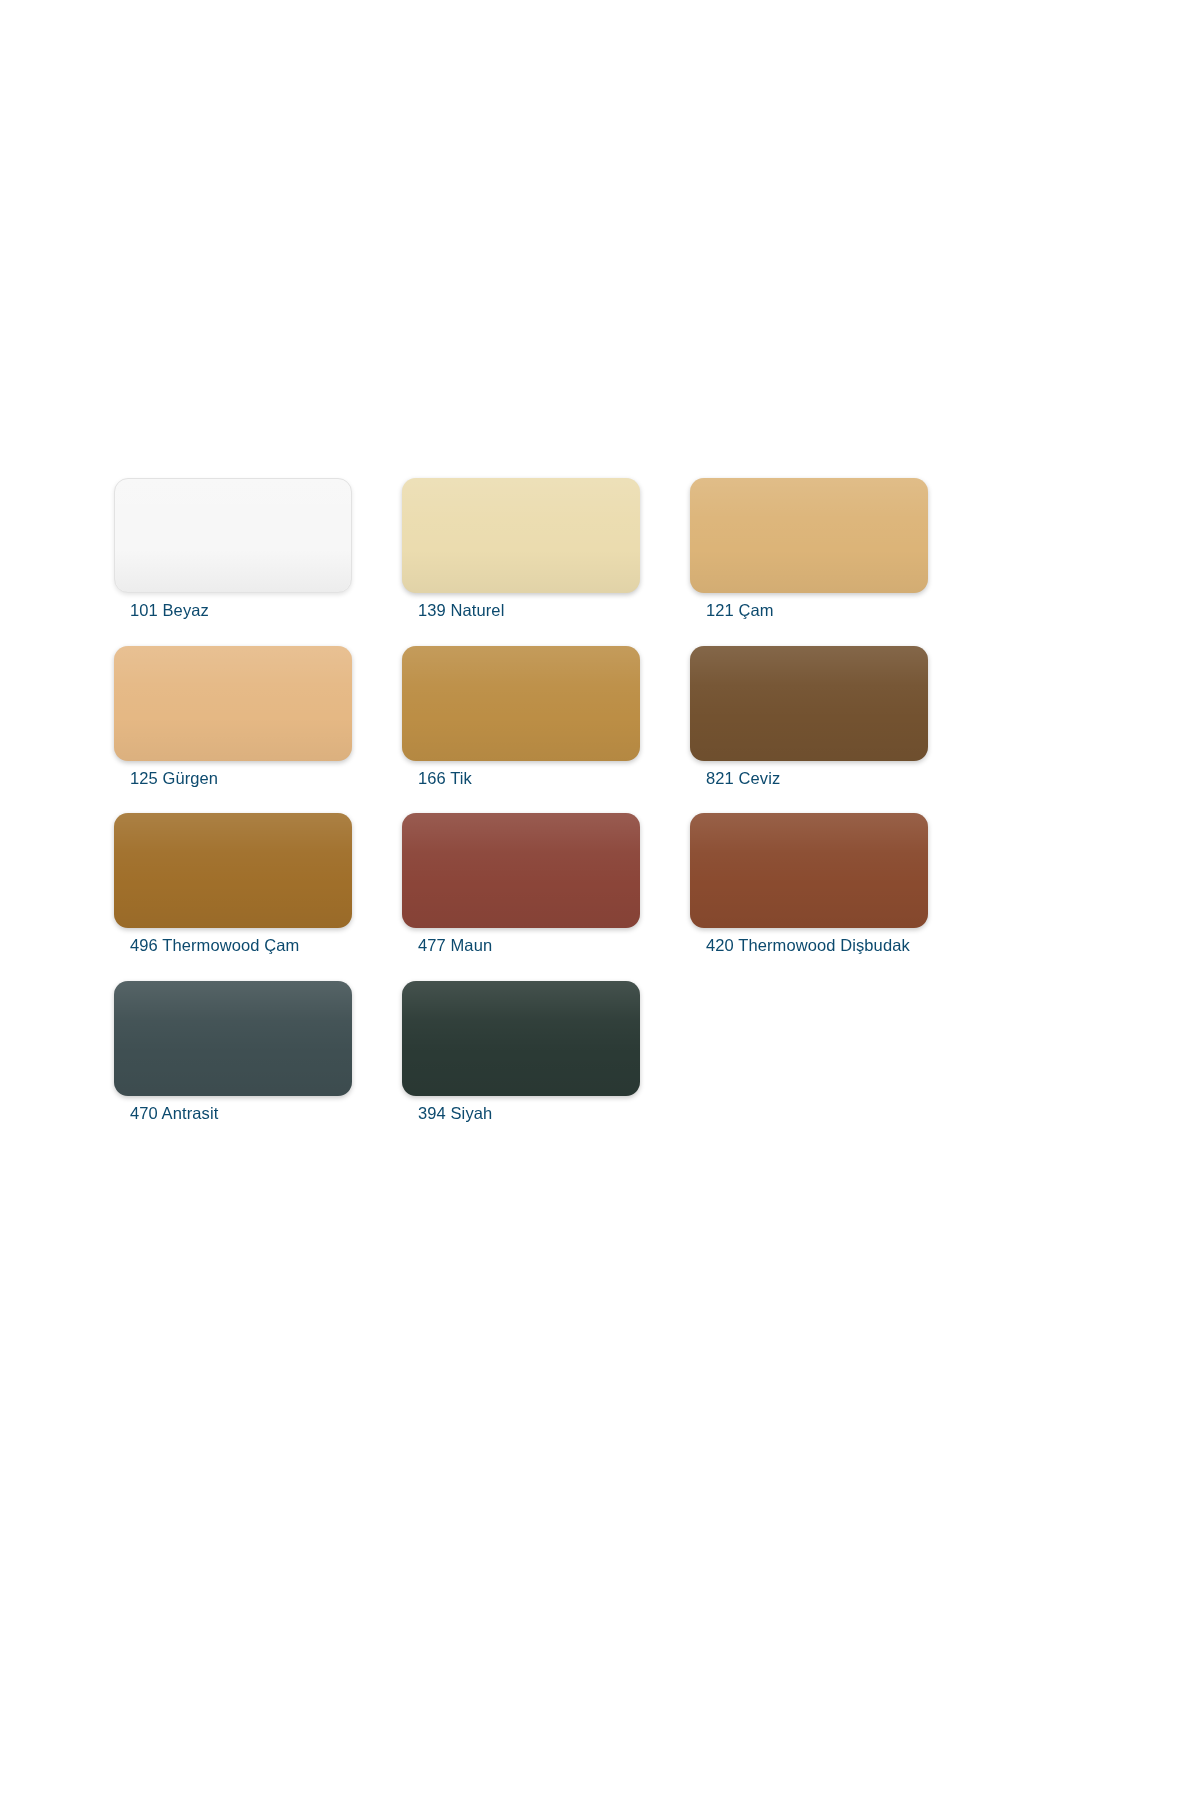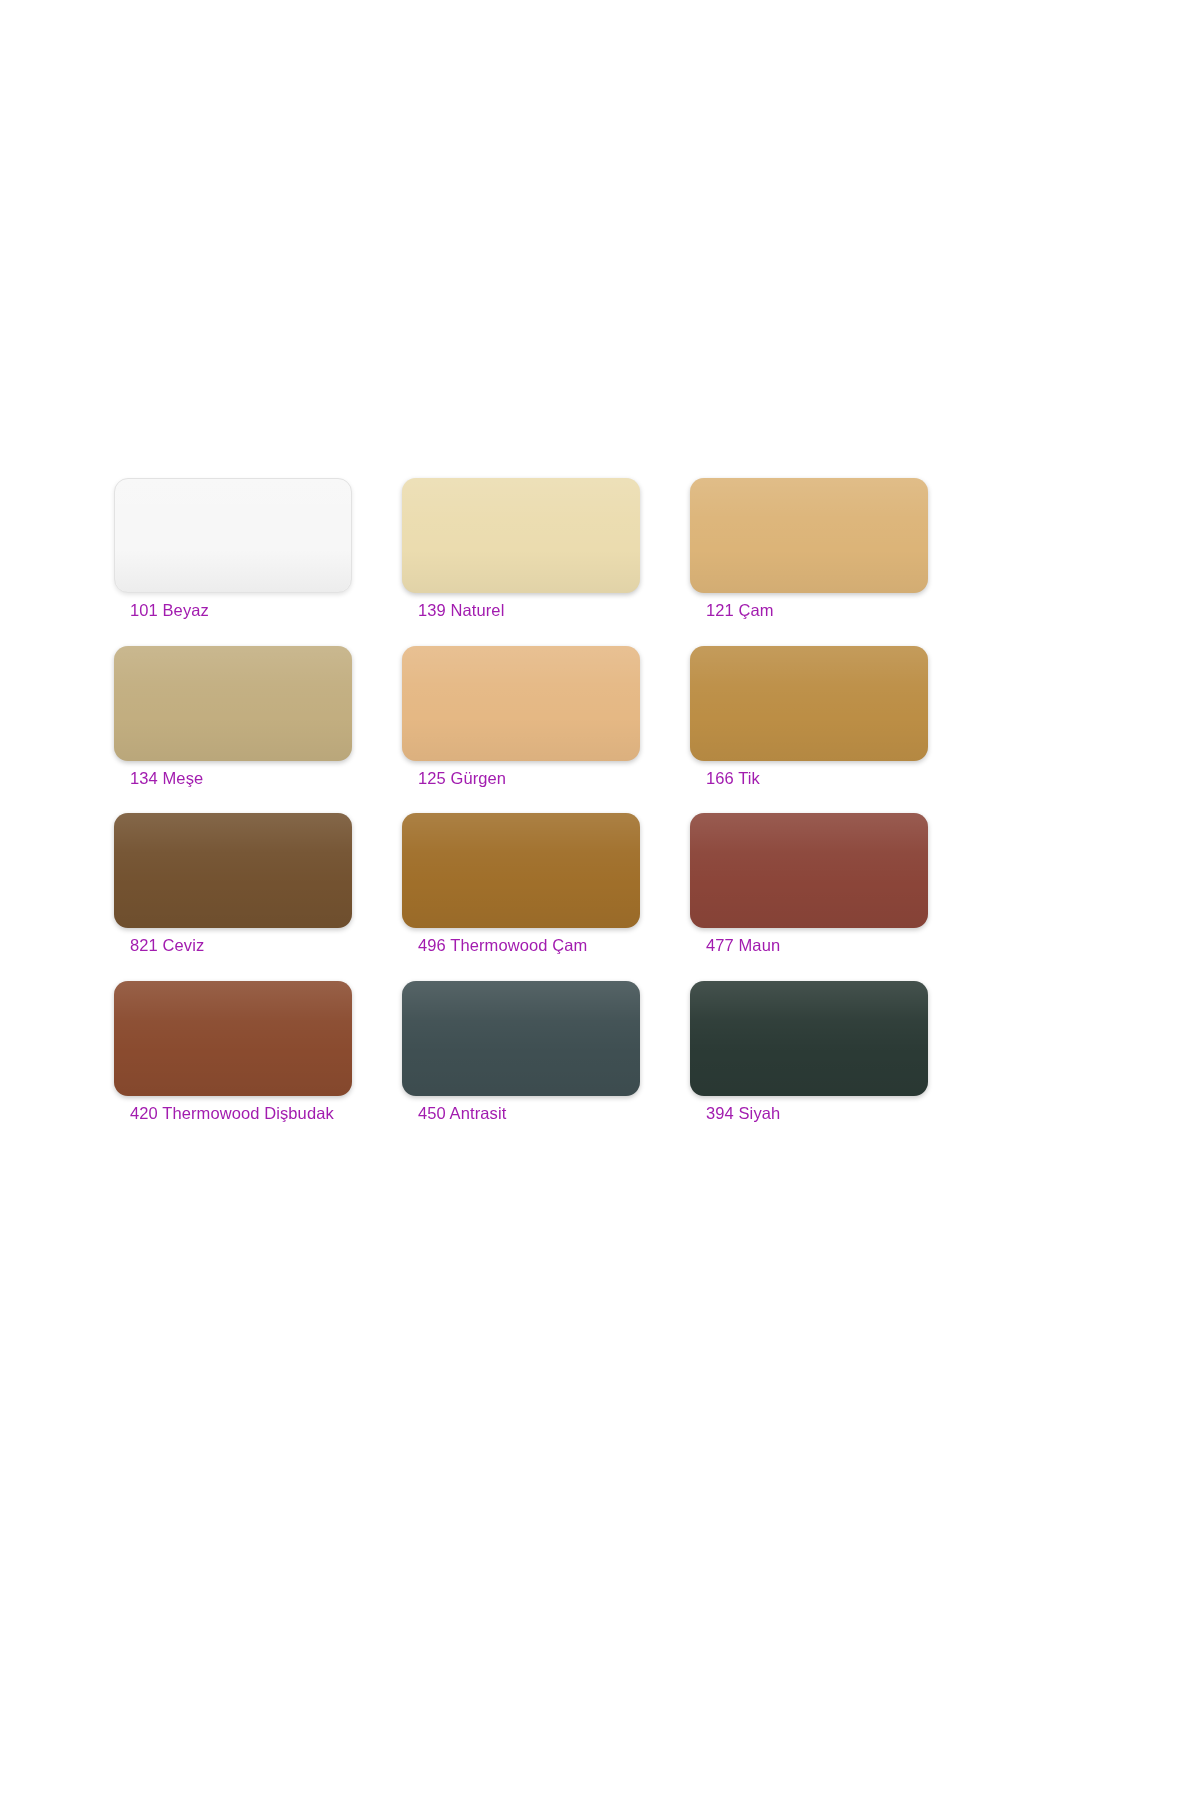--- a/index.html
+++ b/index.html
@@ -67,45 +67,41 @@
   .swatch-chip.is-light {
     border: 1px solid #e2e2e2;
     box-shadow: 0 2px 4px rgba(0, 0, 0, 0.10);
   }
 
   .swatch-label {
     margin-top: 7px;
     padding-left: 16px;
     font-size: 16.5px;
     line-height: 1.25;
-    color: #a21caf;
+    color: #0c4a6e;
     letter-spacing: 0.1px;
     white-space: nowrap;
   }
 </style>
 </head>
 <body style="background: rgb(255, 255, 255);">
 
 <div class="page">
   <div class="swatch-grid">
       <div class="swatch-cell">
         <div class="swatch-chip is-light" style="background-color: rgb(247, 247, 247);"></div>
         <div class="swatch-label">101 Beyaz</div>
       </div>
       <div class="swatch-cell">
         <div class="swatch-chip" style="background-color: rgb(235, 220, 175);"></div>
         <div class="swatch-label">139 Naturel</div>
       </div>
       <div class="swatch-cell">
         <div class="swatch-chip" style="background-color: rgb(220, 180, 120);"></div>
         <div class="swatch-label">121 Çam</div>
-      </div>
-      <div class="swatch-cell">
-        <div class="swatch-chip" style="background-color: rgb(194, 174, 128);"></div>
-        <div class="swatch-label">134 Meşe</div>
       </div>
       <div class="swatch-cell">
         <div class="swatch-chip" style="background-color: rgb(229, 184, 132);"></div>
         <div class="swatch-label">125 Gürgen</div>
       </div>
       <div class="swatch-cell">
         <div class="swatch-chip" style="background-color: rgb(188, 142, 69);"></div>
         <div class="swatch-label">166 Tik</div>
       </div>
       <div class="swatch-cell">
@@ -119,20 +115,20 @@
       <div class="swatch-cell">
         <div class="swatch-chip" style="background-color: rgb(139, 69, 57);"></div>
         <div class="swatch-label">477 Maun</div>
       </div>
       <div class="swatch-cell">
         <div class="swatch-chip" style="background-color: rgb(138, 75, 47);"></div>
         <div class="swatch-label">420 Thermowood Dişbudak</div>
       </div>
       <div class="swatch-cell">
         <div class="swatch-chip" style="background-color: rgb(63, 79, 82);"></div>
-        <div class="swatch-label">450 Antrasit</div>
+        <div class="swatch-label">470 Antrasit</div>
       </div>
       <div class="swatch-cell">
         <div class="swatch-chip" style="background-color: rgb(43, 58, 53);"></div>
         <div class="swatch-label">394 Siyah</div>
       </div>
     </div>
 </div>
 
 </body></html>

